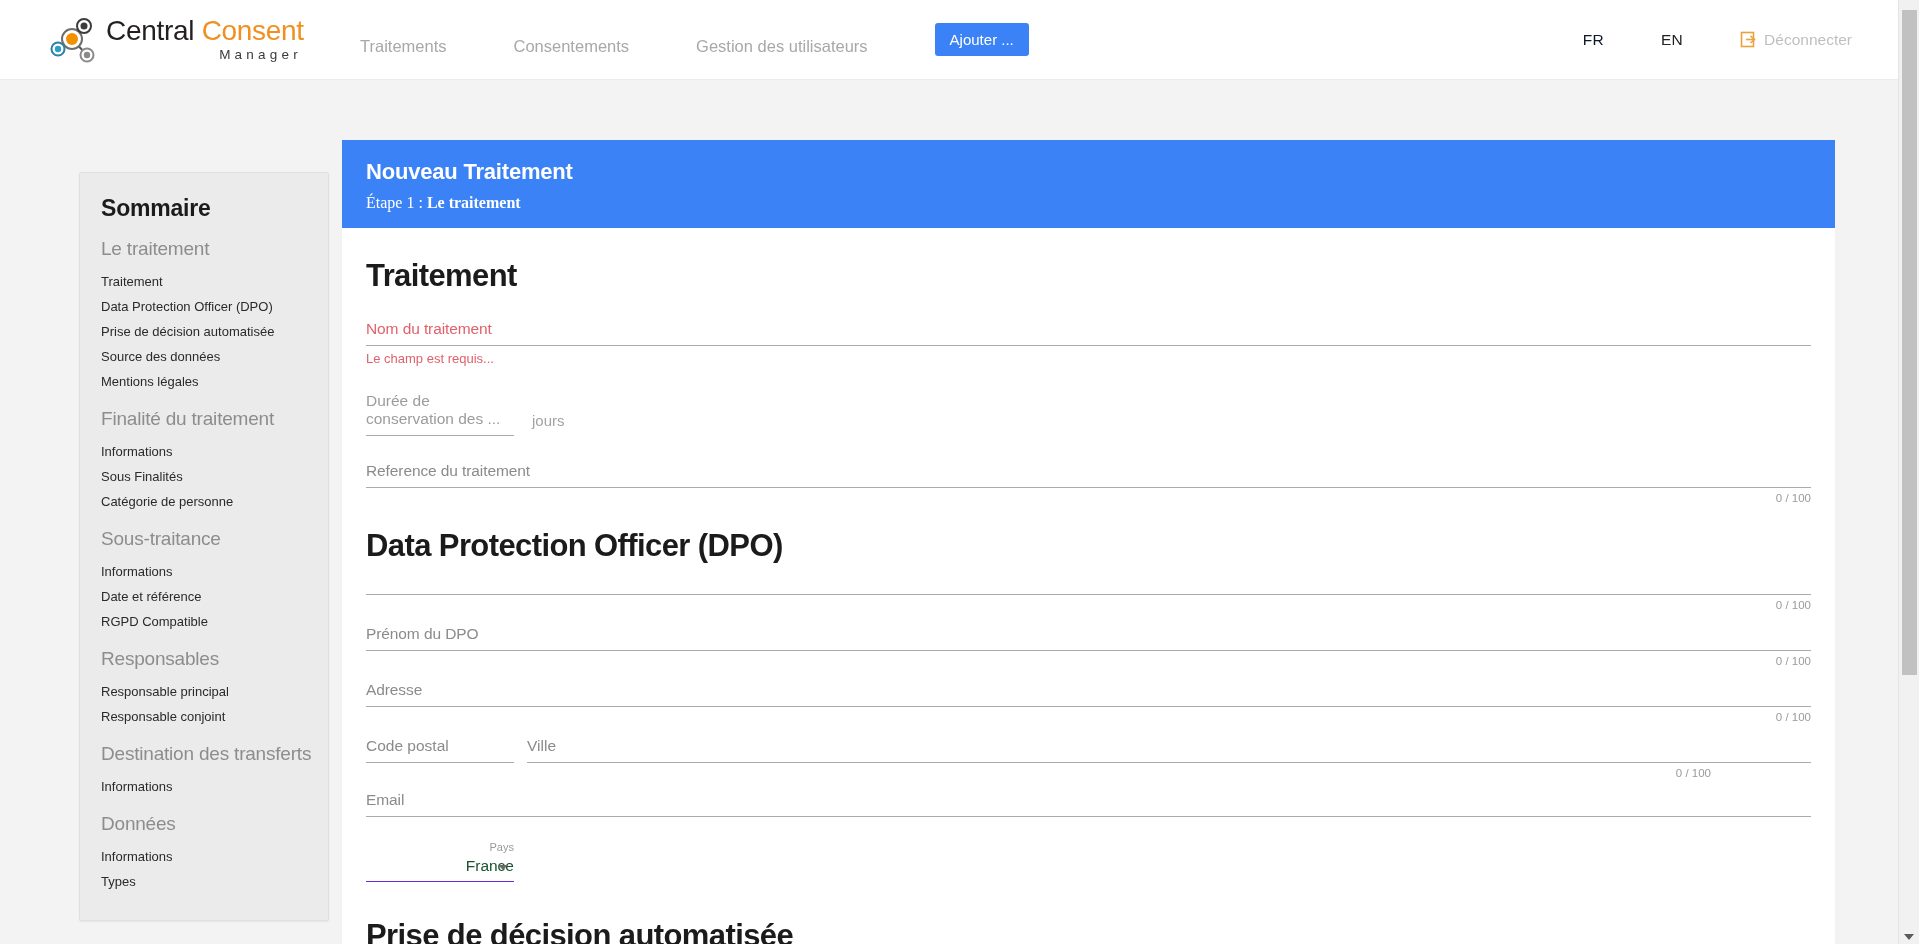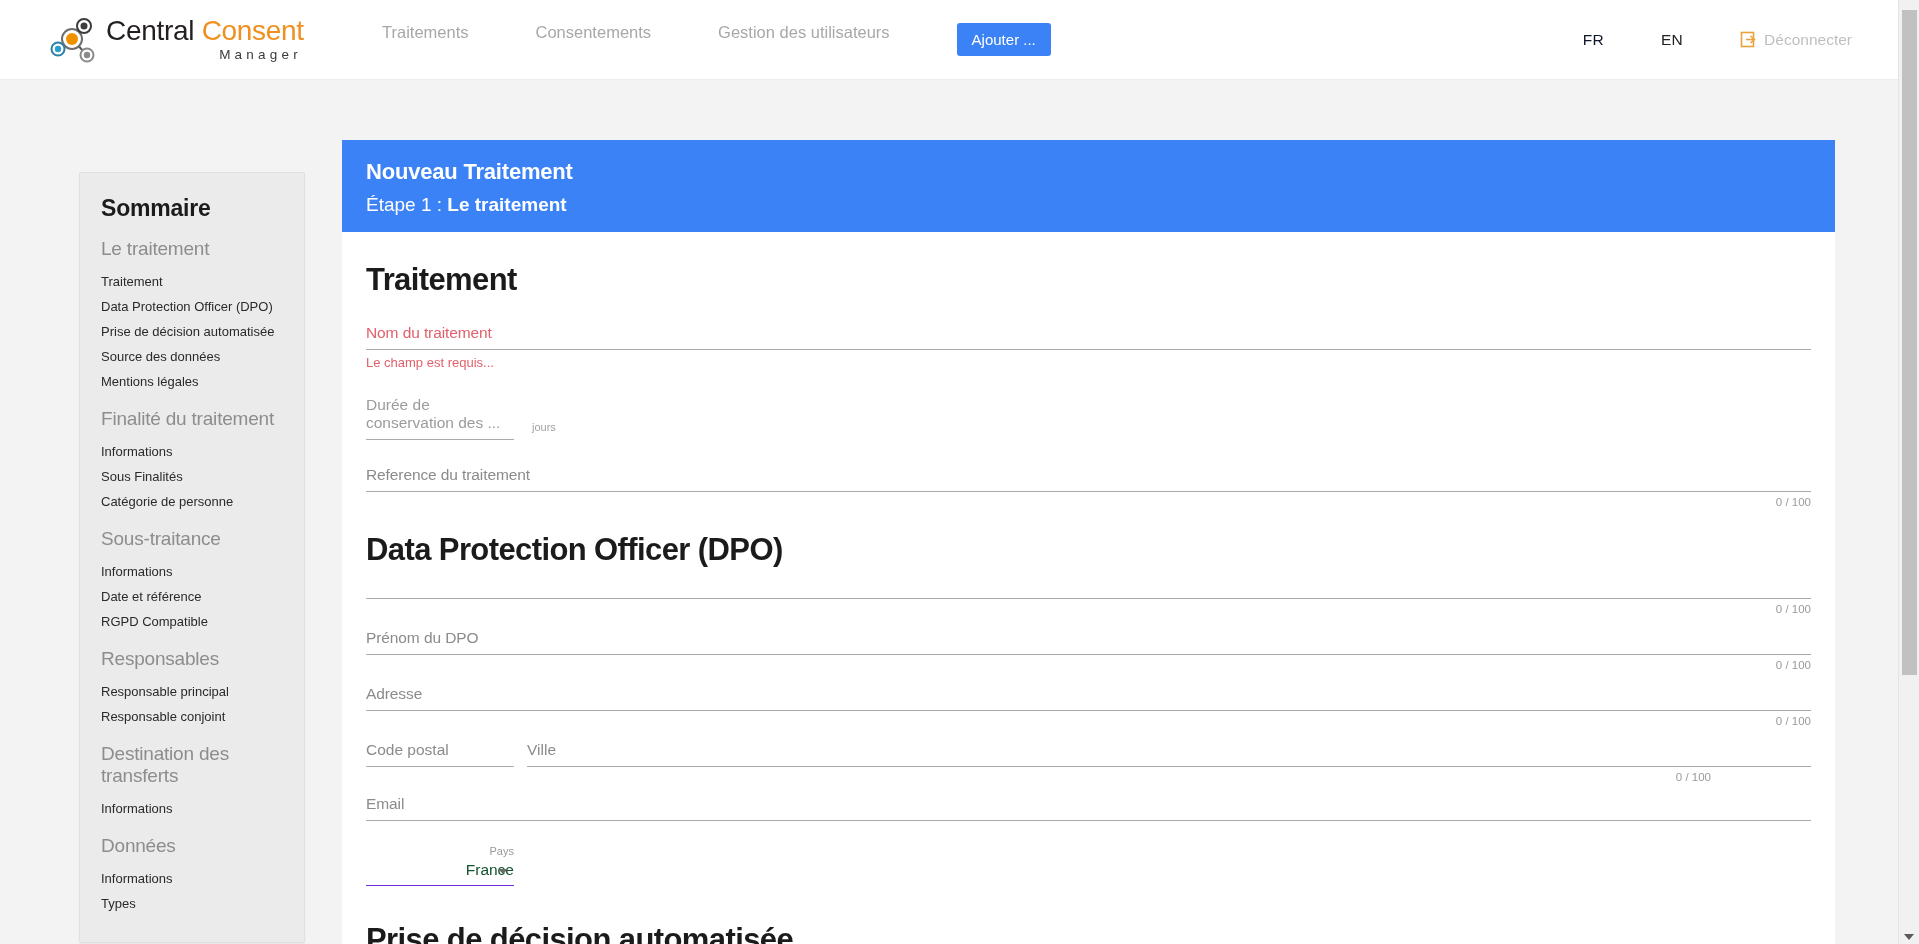--- a/index.html
+++ b/index.html
@@ -29,21 +29,21 @@
   .logo-text { margin-left: 6px; line-height: 1; }
   .logo-line1 { font-size: 28px; letter-spacing: -0.3px; white-space: nowrap; }
   .logo-line1 .c1 { color: #231f20; font-weight: 400; }
   .logo-line1 .c2 { color: #ef9021; font-weight: 400; }
   .logo-line2 {
     text-align: right; color: #3b3b3b;
     font-size: 13.5px; letter-spacing: 4.2px;
     margin-top: 3px; padding-right: 2px;
   }
 
-  .nav { display: flex; align-items: flex-start; margin-left: 68px; }
+  .nav { display: flex; align-items: flex-end; margin-left: 46px; }
   .nav-item {
     color: #a8a8a8; font-size: 16.5px;
     margin-right: 67px; white-space: nowrap;
     cursor: pointer; text-decoration: none;
   }
   .btn-add {
     background: #3b82f6; color: #ffffff;
     font-size: 15px; border: none; border-radius: 3px;
     padding: 8px 15px; cursor: pointer;
     white-space: nowrap; font-family: inherit;
@@ -62,21 +62,21 @@
     display: flex; align-items: center;
     color: #bfbfbf; font-size: 15.5px; cursor: pointer;
   }
   .logout svg { margin-right: 5px; }
 
   
   .page { position: absolute; top: 80px; left: 0; width: 1898px; height: 864px; }
 
   .sidebar {
     position: absolute; left: 79px; top: 92px;
-    width: 226px; background: #ebebeb;
+    width: 250px; background: #ebebeb;
     border: 1px solid #e0e0e0; border-radius: 2px;
     padding: 22px 0 26px 0;
     box-shadow: 0 1px 2px rgba(0,0,0,.06);
   }
   .sidebar h2 {
     margin: 0 0 16px 21px; font-size: 23px;
     font-weight: 700; color: #1b1b1b; letter-spacing: -.2px;
   }
   .sb-group {
     margin: 14px 0 9px 21px; font-size: 19px;
@@ -90,21 +90,21 @@
   .content {
     position: absolute; left: 342px; top: 60px;
     width: 1493px; background: #ffffff;
     padding-bottom: 40px;
   }
   .banner { background: #3b82f6; padding: 19px 24px 16px 24px; }
   .banner-title {
     color: #ffffff; font-size: 22px;
     font-weight: 700; letter-spacing: -.2px;
   }
-  .banner-sub { color: #ffffff; font-size: 19px; margin-top: 9px; }
+  .banner-sub { color: #ffffff; font-size: 16px; margin-top: 9px; font-family: Liberation Serif, serif; }
   .banner-sub b { font-weight: 700; }
 
   .form { padding: 0 24px; }
   .sec-title {
     font-size: 31px; font-weight: 700; color: #1b1b1b;
     margin: 30px 0 0 0; letter-spacing: -.6px;
   }
   .sec-title.with-toggle { display: flex; align-items: center; }
 
   .field { position: relative; margin-top: 26px; }
@@ -118,21 +118,21 @@
   .counter {
     text-align: right; font-size: 11.5px;
     color: #9a9a9a; padding-top: 4px;
   }
 
   .row { display: flex; margin-top: 26px; }
   .row .cell-sm { width: 148px; flex: 0 0 148px; }
   .row .cell-grow { flex: 1 1 auto; }
   .row .cell-sm .line, .row .cell-grow .line { border-bottom: 1px solid #aaaaaa; }
   .inline-unit {
-    font-size: 11px; color: #a3a3a3;
+    font-size: 15px; color: #a3a3a3;
     align-self: flex-end; padding: 0 0 7px 18px;
   }
 
   .select-field { margin-top: 24px; width: 148px; position: relative; text-align: right; }
   .select-field .sel-label { font-size: 11px; color: #9a9a9a; }
   .select-field .sel-value {
     font-size: 15.5px; color: #14532d;
     padding: 4px 0 6px 0; border-bottom: 1px solid #6d28d9;
   }
   .caret {

